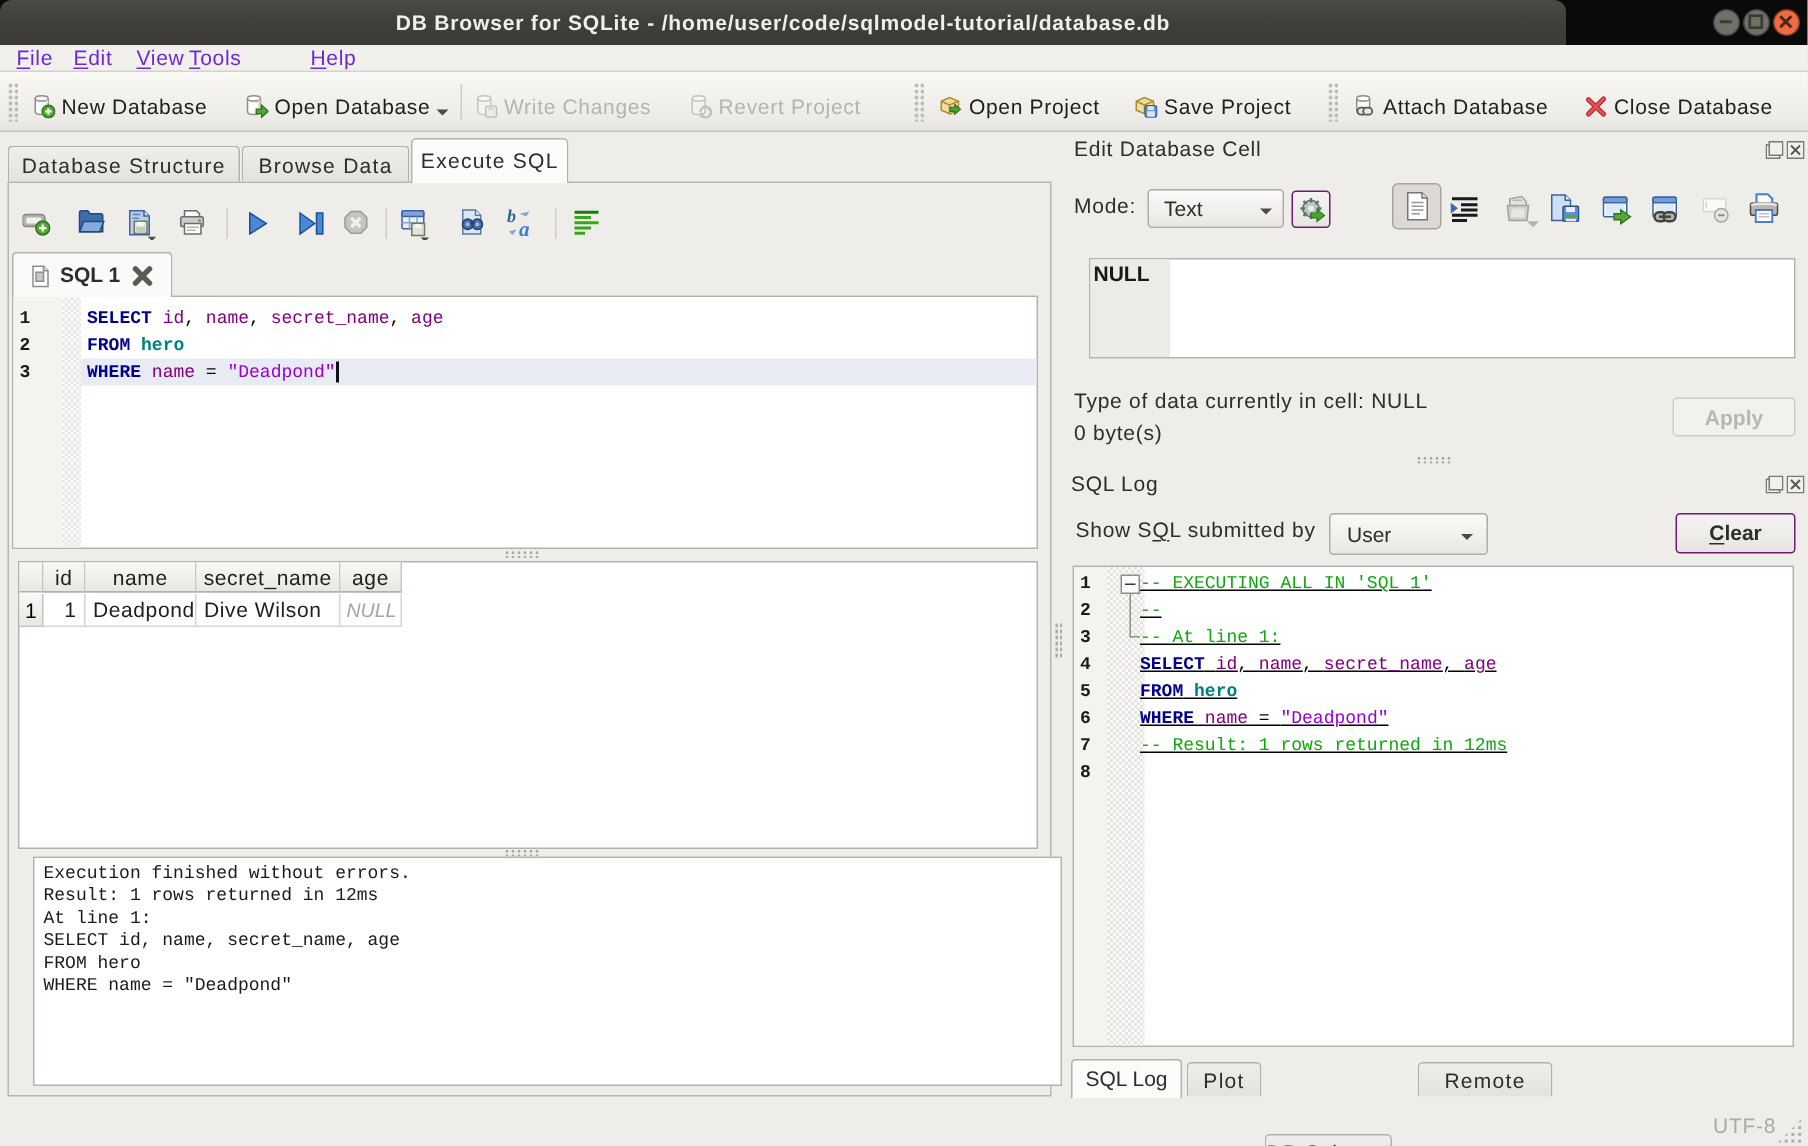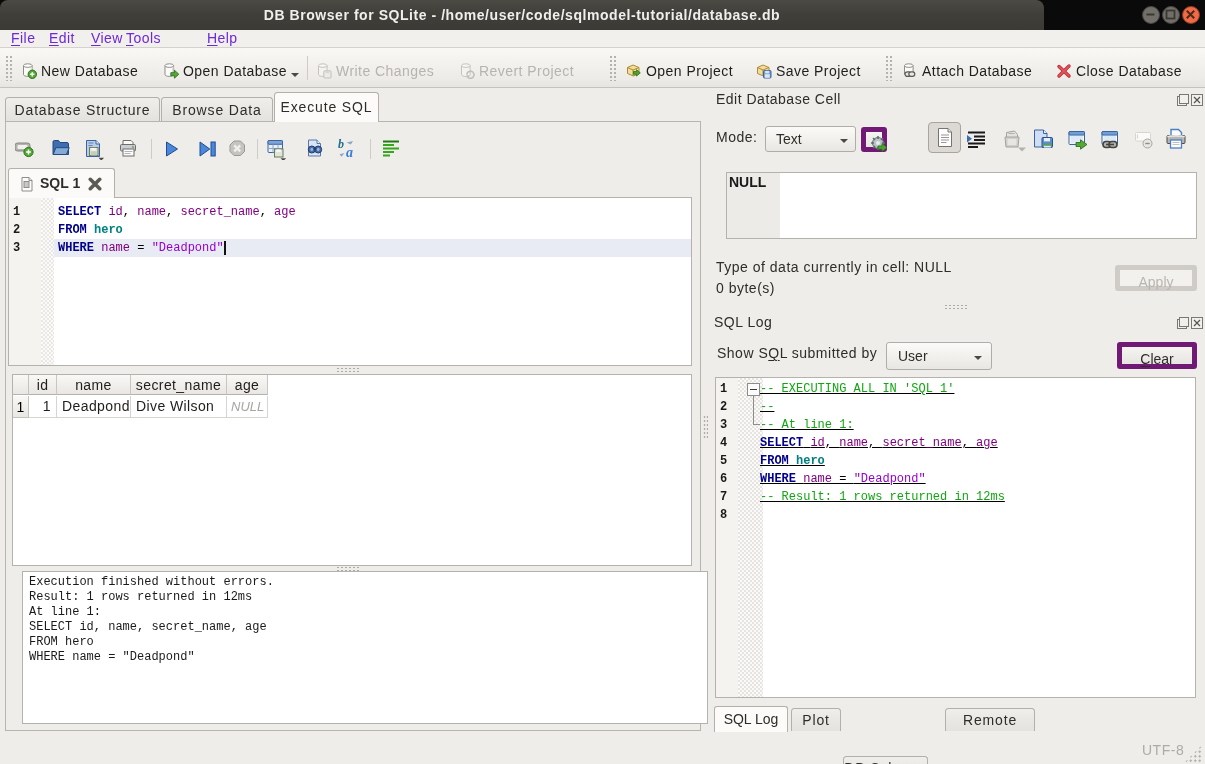--- a/index.html
+++ b/index.html
@@ -60,22 +60,22 @@
   background-size:4px 3px; }
 .vdots { position:absolute; width:5px; height:24px;
   background-image:radial-gradient(#aeaba6 0.9px, transparent 1.1px);
   background-size:3px 4px; }
 
 
 .rlabel { position:absolute; font-size:14px; color:#2e2d29; white-space:pre; letter-spacing:0.5px; }
 .combo { position:absolute; background:linear-gradient(#fbfaf8,#e9e7e3);
   border:1px solid #b0ada8; border-radius:3px; font-size:14px; color:#2e2d29; }
 .btn { position:absolute; background:linear-gradient(#f6f4f1,#e7e5e1);
-  border:5px solid #701a75; border-radius:3px; font-size:14px; color:#2e2d29;
-  text-align:center; }
+  border:1px solid #701a75; border-radius:3px; font-size:14px; color:#2e2d29;
+  text-align:center;font-weight:bold; }
 
 
 .hcell { top:0; height:20px; letter-spacing:0.4px; font-size:14px; color:#1f1e1a; text-align:center;
   line-height:20px; background:linear-gradient(#faf8f6,#e9e7e3);
   border-right:1px solid #c9c6c1; border-bottom:1px solid #b5b2ad; }
 .dcell { top:21px; height:22px; letter-spacing:0.4px; font-size:14px; color:#1f1e1a; line-height:21px;
   padding:0 5px; border-right:1px solid #d8d5d0; border-bottom:1px solid #d8d5d0; white-space:nowrap; }
 
 .lnum { position:absolute; left:4px; font-weight:bold; color:#191919; }
 .ltxt { position:absolute; left:44px;text-decoration:underline; }

